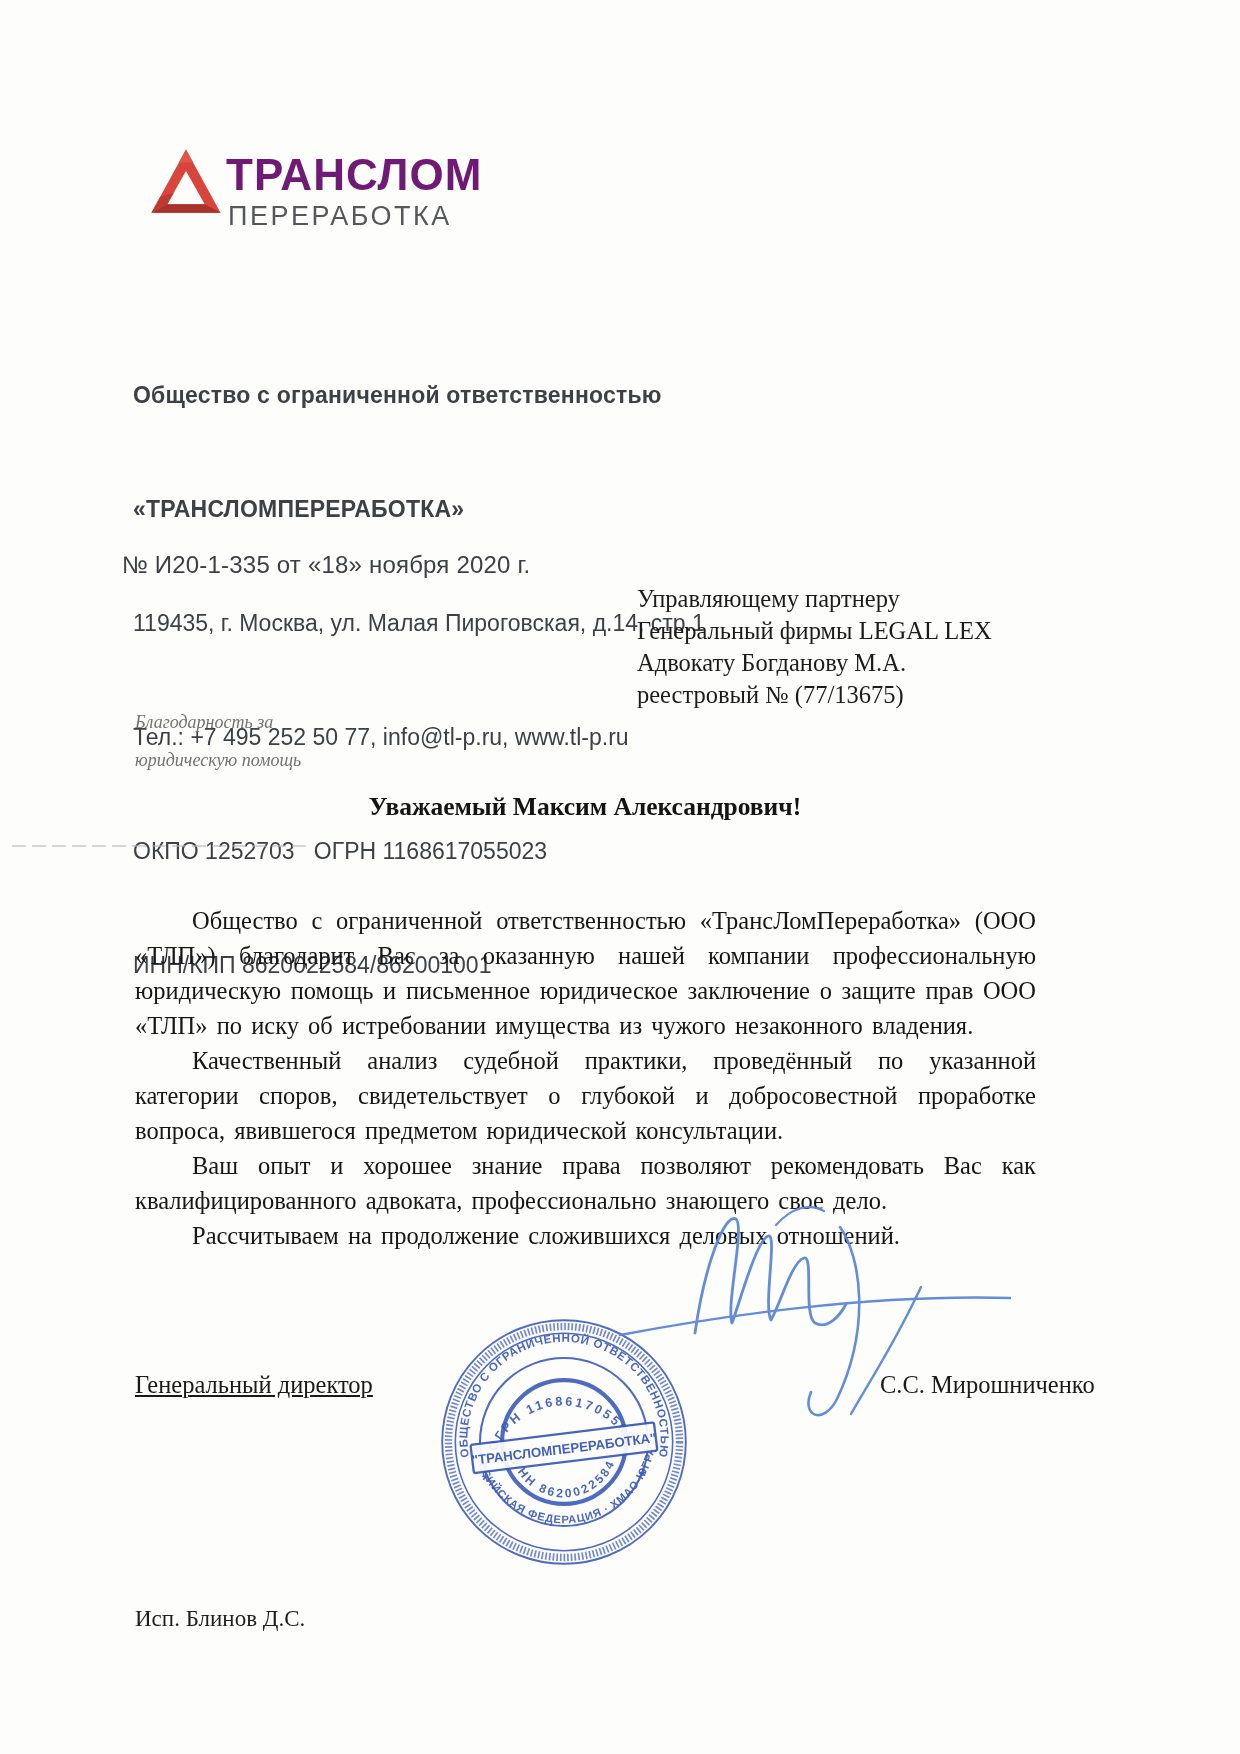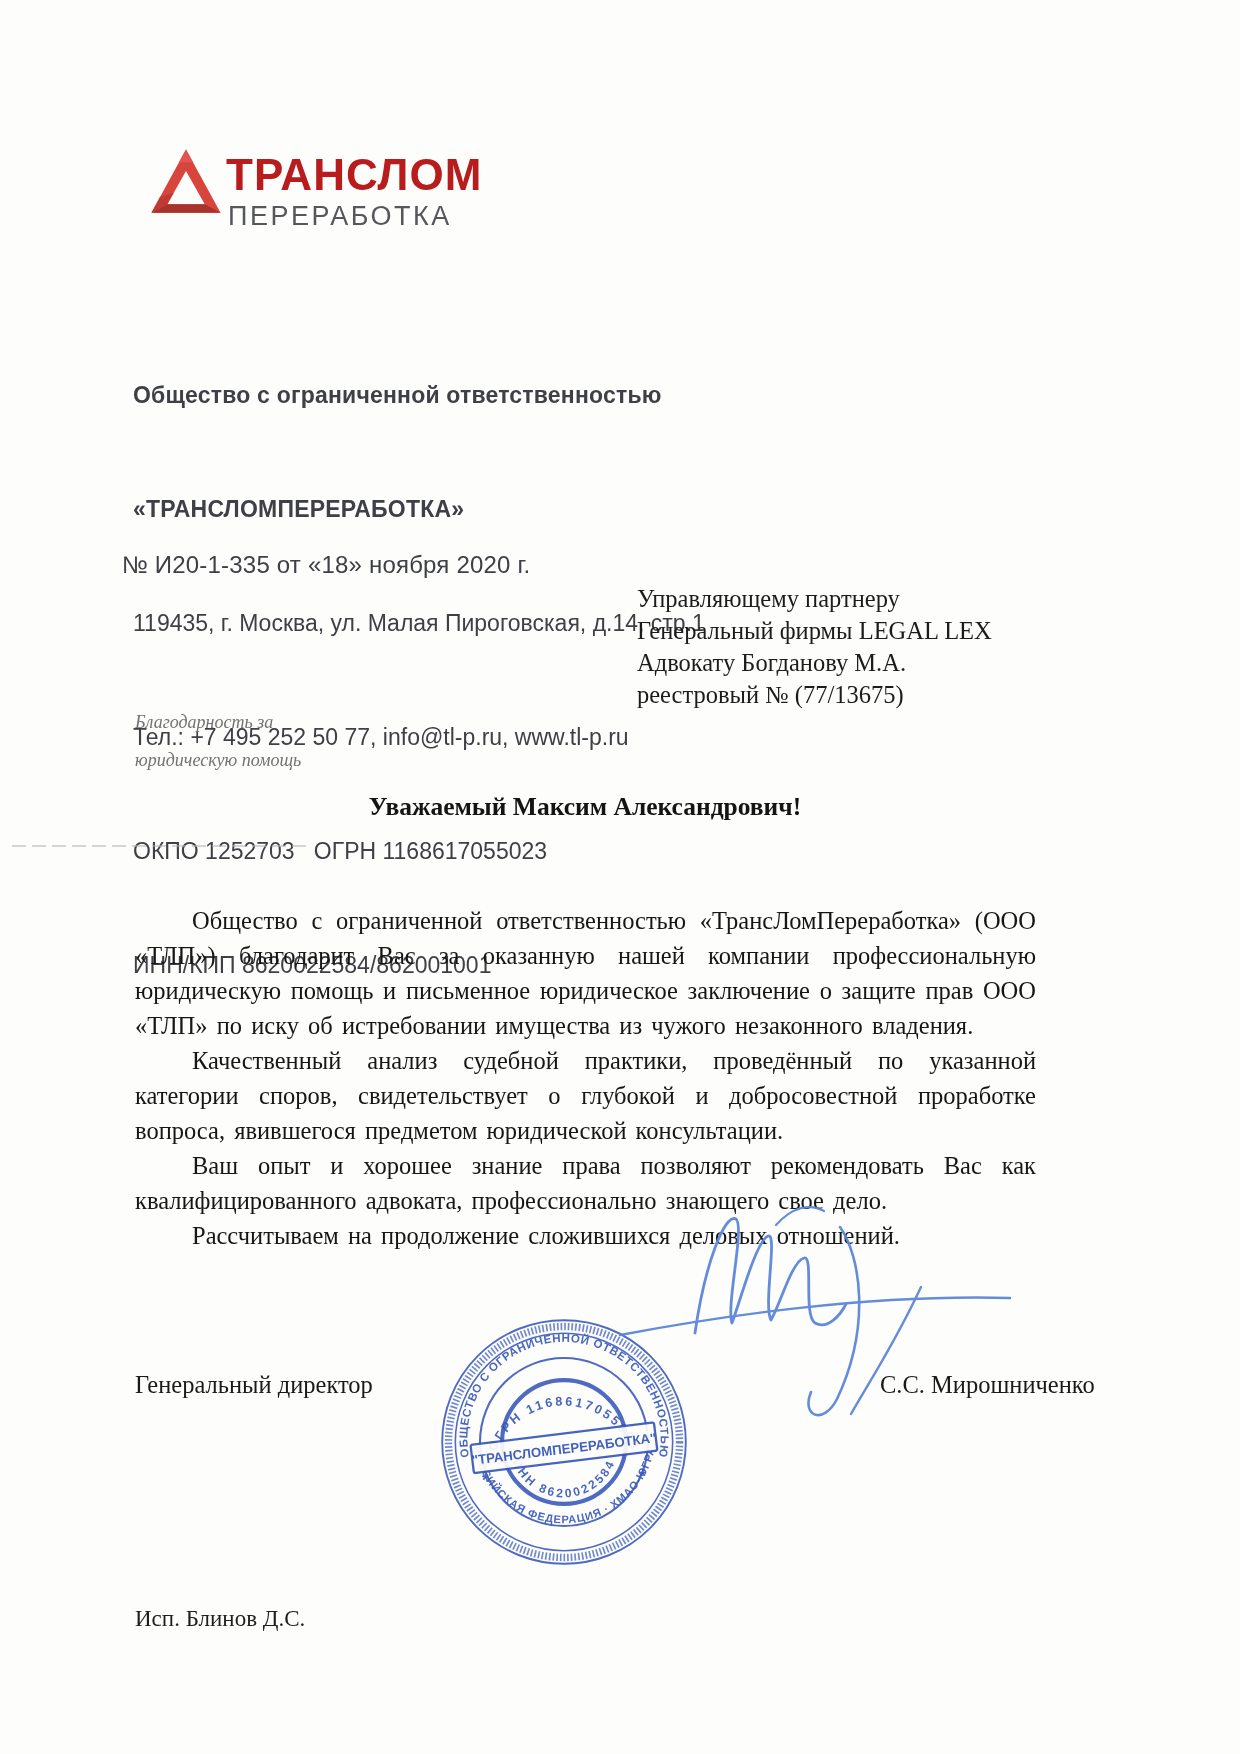--- a/index.html
+++ b/index.html
@@ -13,21 +13,21 @@
     color:#1d1d1d;
   }
   .abs{position:absolute;}
   .sans{font-family:"Liberation Sans", sans-serif;}
   .serif{font-family:"Liberation Serif", serif;}
 
   
   .brand-name{
     left:226px;top:150px;
     font-size:44px;font-weight:700;letter-spacing:1px;
-    color:#b91c1c;
+    color:#701a75;
   }
   .brand-sub{
     left:228px;top:201px;
     font-size:27px;font-weight:400;letter-spacing:2.5px;
     color:#56575b;
   }
   .logo-svg{left:150px;top:146px;}
 
   
   .letterhead{
@@ -71,21 +71,21 @@
   .body-text{
     left:135px;top:903px;width:901px;
     font-size:24.5px;line-height:35px;color:#161616;
     text-align:justify;
   }
   .body-text p{
     margin:0;text-indent:57px;word-spacing:3px;
   }
 
   
-  .sig-position{left:135px;top:1371px;font-size:24.5px;color:#1a1a1a;}
+  .sig-position{left:135px;top:1371px;font-size:24.5px;color:#1a1a1a;text-decoration:underline;}
   .sig-name{left:880px;top:1371px;width:225px;font-size:24.5px;color:#1a1a1a;}
 
   
   .stamp-wrap{left:438px;top:1316px;width:252px;height:252px;}
   .handwriting{left:540px;top:1165px;width:505px;height:275px;pointer-events:none;}
 
   
   .executor{left:135px;top:1606px;font-size:23px;color:#1e1e1e;}
 </style>
 </head>

